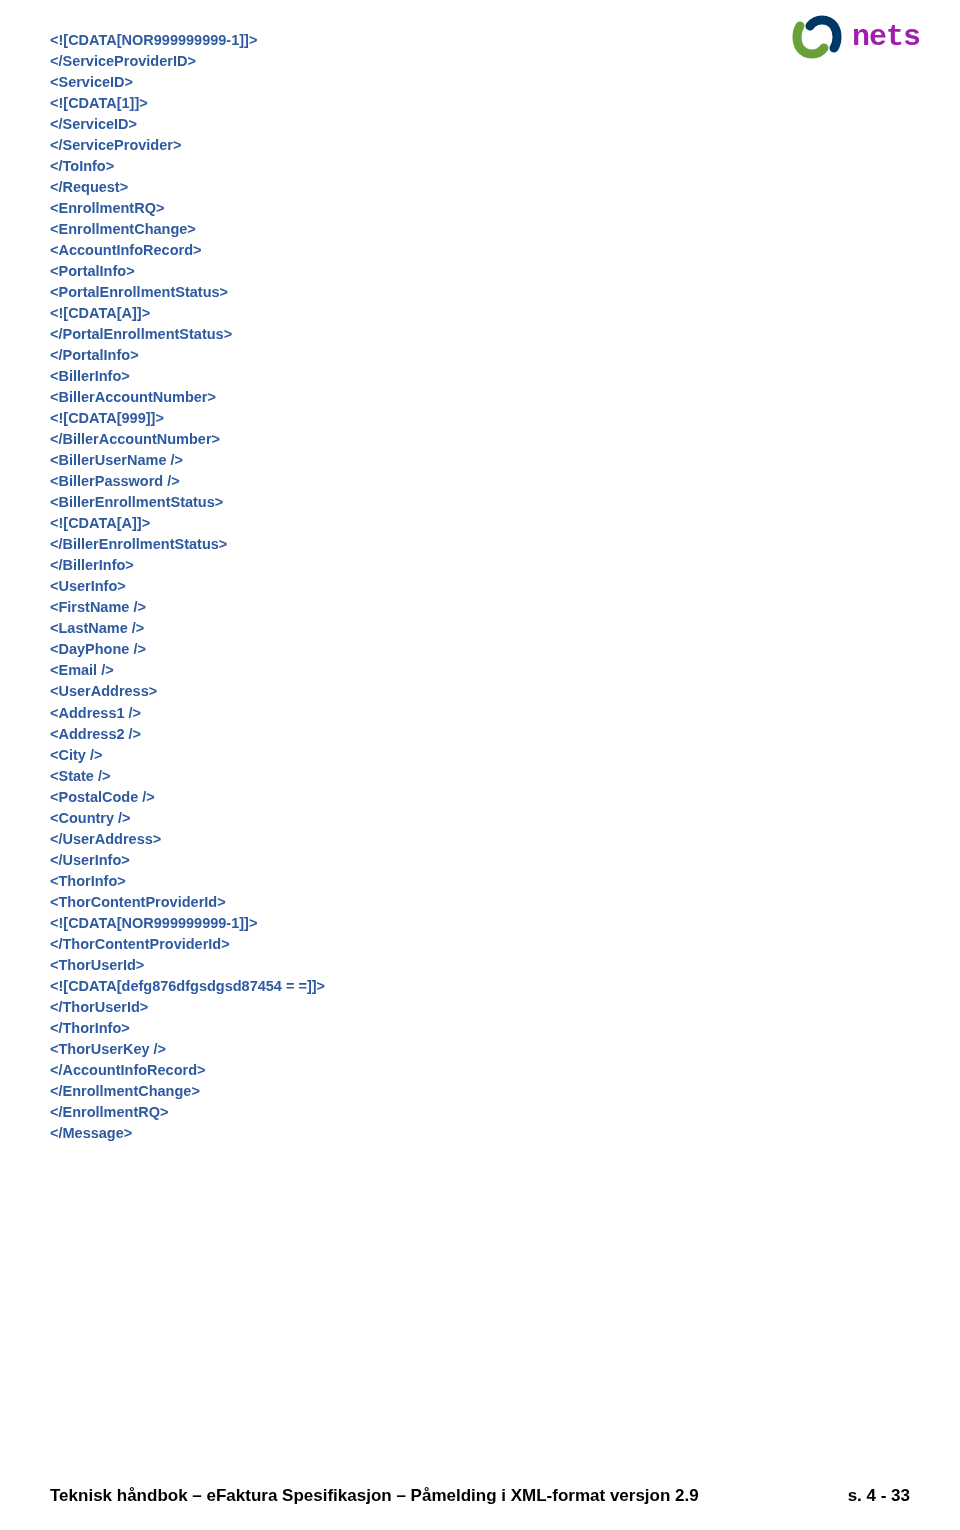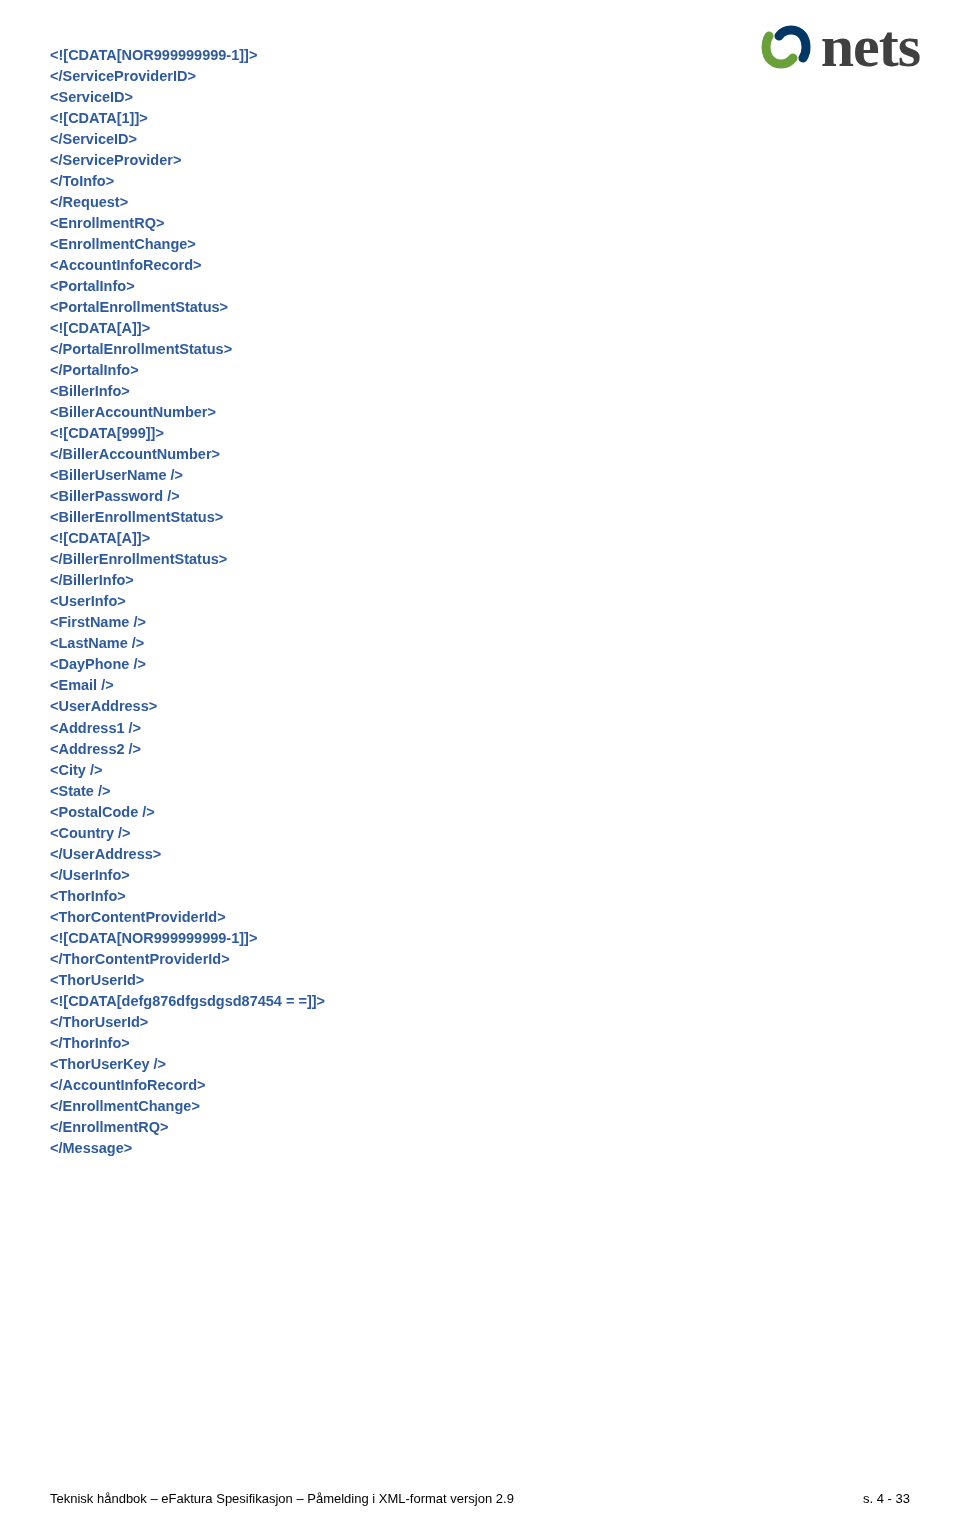--- a/index.html
+++ b/index.html
@@ -8,21 +8,20 @@
     background: #ffffff;
     font-family: Verdana, Arial, sans-serif;
     width: 960px;
     height: 1530px;
     position: relative;
     box-sizing: border-box;
   }
   .page {
     padding: 30px 50px 10px 50px;
     box-sizing: border-box;
-    margin-top: 15px;
   }
   .xml-block {
     color: #2d5aa0;
     font-size: 14.5px;
     line-height: 1.45;
     font-weight: bold;
     font-family: Verdana, Arial, sans-serif;
     white-space: pre-line;
   }
   .xml-block div {
@@ -31,36 +30,37 @@
   }
   .logo {
     position: absolute;
     top: 12px;
     right: 40px;
     display: flex;
     align-items: center;
     gap: 10px;
   }
   .logo-text {
-    font-family: Liberation Serif, serif;
-    font-size: 60px;
+    font-family: Liberation Mono, monospace;
+    font-size: 30px;
     font-weight: bold;
-    color: #404040;
+    color: #a21caf;
     letter-spacing: -1px;
   }
   .footer {
     position: absolute;
     bottom: 24px;
     left: 50px;
     right: 50px;
     display: flex;
     justify-content: space-between;
-    font-size: 13px;
+    font-size: 17px;
     color: #000;
     font-family: Verdana, Arial, sans-serif;
+    font-weight: bold;
   }
 </style>
 </head>
 <body>
 
 <div class="logo">
   <svg width="50" height="50" viewBox="0 0 50 50">
     <path d="M 8 14 C 4 20 4 30 8 36 C 14 44 26 44 32 36" fill="none" stroke="#6aa03a" stroke-width="9" stroke-linecap="round"></path>
     <path d="M 18 14 C 24 6 36 6 42 14 C 46 20 46 30 42 36" fill="none" stroke="#003764" stroke-width="9" stroke-linecap="round"></path>
   </svg>

